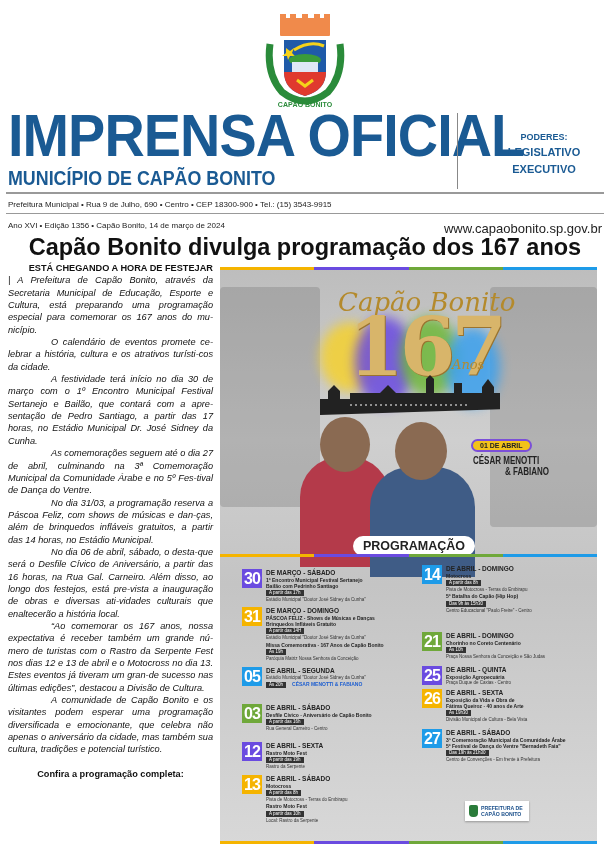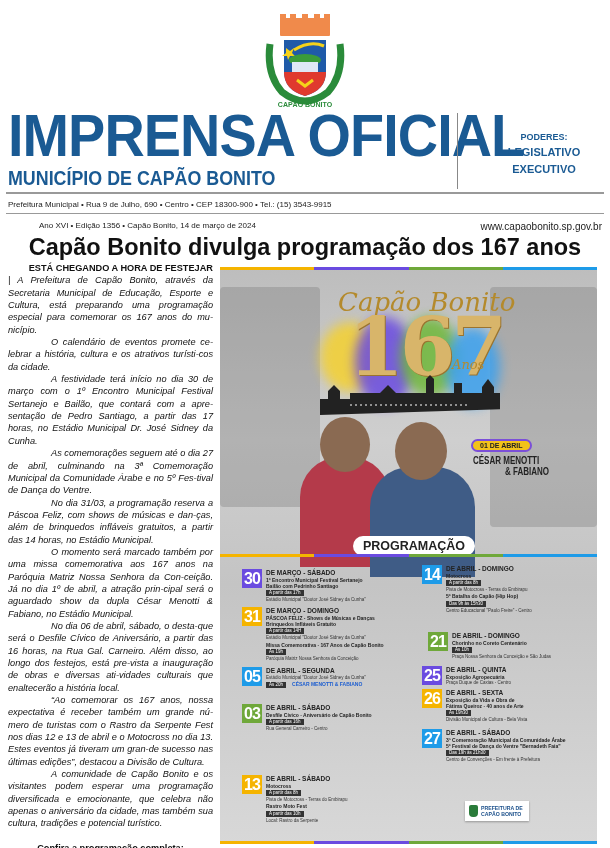--- a/index.html
+++ b/index.html
@@ -19,22 +19,22 @@
     font-weight: 700; font-size: 21px; line-height: 22px; color: #1a5a93;
     transform: scaleX(0.85); transform-origin: left top; white-space: nowrap;
   }
   .masthead-divider { position: absolute; left: 457px; top: 113px; width: 1px; height: 76px; background: #888; }
   .powers { position: absolute; left: 468px; top: 130px; width: 152px; text-align: center; color: #1a5a93; font-weight: 700; }
   .powers .lbl { font-size: 9px; line-height: 14px; }
   .powers .val { font-size: 11px; line-height: 17px; }
 
   .rule { position: absolute; left: 6px; width: 598px; height: 2px; background: #999; }
   .addr { position: absolute; left: 8px; top: 200px; font-size: 8px; color: #222; white-space: nowrap; }
-  .edition { position: absolute; left: 8px; top: 221px; font-size: 8px; color: #222; white-space: nowrap; margin-left: 31px; }
-  .website { position: absolute; right: 8px; top: 221px; font-size: 10px; color: #222; white-space: nowrap; }
+  .edition { position: absolute; left: 8px; top: 221px; font-size: 8px; color: #222; white-space: nowrap; }
+  .website { position: absolute; right: 8px; top: 221px; font-size: 13px; color: #222; white-space: nowrap; }
 
   .headline {
     position: absolute; left: 0; width: 610px; top: 233px; text-align: center;
     font-weight: 700; font-size: 23.5px; line-height: 28px; color: #111; white-space: nowrap;
   }
 
   .article {
     position: absolute; left: 8px; top: 262px; width: 205px;
     font-size: 9.2px; line-height: 12.35px; color: #111; text-align: justify; hyphens: manual;
   }
@@ -111,21 +111,20 @@
 
 <h1 class="headline">Capão Bonito divulga programação dos 167 anos</h1>
 
 <div class="article">
   <span class="kicker">ESTÁ CHEGANDO A HORA DE FESTEJAR</span>
   <p>| A Prefeitura de Capão Bonito, através da Secretaria Municipal de Educação, Esporte e Cultura, está preparando uma programação especial para comemorar os 167 anos do mu-nicípio.</p>
   <p class="ind">O calendário de eventos promete ce-lebrar a história, cultura e os atrativos turísti-cos da cidade.</p>
   <p class="ind">A festividade terá início no dia 30 de março com o 1º Encontro Municipal Festival Sertanejo e Bailão, que contará com a apre-sentação de Pedro Santiago, a partir das 17 horas, no Estádio Municipal Dr. José Sidney da Cunha.</p>
   <p class="ind">As comemorações seguem até o dia 27 de abril, culminando na 3ª Comemoração Municipal da Comunidade Árabe e no 5º Fes-tival de Dança do Ventre.</p>
   <p class="ind">No dia 31/03, a programação reserva a Páscoa Feliz, com shows de músicas e dan-ças, além de brinquedos infláveis gratuitos, a partir das 14 horas, no Estádio Municipal.</p>
-  <p class="ind">O momento será marcado também por uma missa comemorativa aos 167 anos na Paróquia Matriz Nossa Senhora da Con-ceição. Já no dia 1º de abril, a atração prin-cipal será o aguardado show da dupla César Menotti &amp; Fabiano, no Estádio Municipal.</p>
   <p class="ind">No dia 06 de abril, sábado, o desta-que será o Desfile Cívico de Aniversário, a partir das 16 horas, na Rua Gal. Carneiro. Além disso, ao longo dos festejos, está pre-vista a inauguração de obras e diversas ati-vidades culturais que enaltecerão a história local.</p>
   <p class="ind">“Ao comemorar os 167 anos, nossa expectativa é receber também um grande nú-mero de turistas com o Rastro da Serpente Fest nos dias 12 e 13 de abril e o Motocross no dia 13. Estes eventos já tiveram um gran-de sucesso nas últimas edições”, destacou a Divisão de Cultura.</p>
   <p class="ind">A comunidade de Capão Bonito e os visitantes podem esperar uma programação diversificada e emocionante, que celebra não apenas o aniversário da cidade, mas também sua cultura, tradições e potencial turístico.</p>
   <span class="confira">Confira a programação completa:</span>
 </div>
 
 <div class="poster">
   <div class="strip" style="top:0">
     <span style="background:#f5b400"></span>
       <span style="background:#6a4be0"></span>
@@ -201,20 +200,29 @@
   </div>
   <div class="ev" style="left:22px;top:437px">
     <div class="num" style="background:#6fa83a">03</div>
     <div class="info">
       <div class="day">DE ABRIL - SÁBADO</div>
       <div class="t">Desfile Cívico - Aniversário de Capão Bonito</div>
       <div class="tag">A partir das 16h</div>
       <div class="loc">Rua General Carneiro - Centro</div>
     </div>
   </div>
+  <div class="ev" style="left:22px;top:475px">
+    <div class="num" style="background:#6a4be0">12</div>
+    <div class="info">
+      <div class="day">DE ABRIL - SEXTA</div>
+      <div class="t">Rastro Moto Fest</div>
+      <div class="tag">A partir das 19h</div>
+      <div class="loc">Rastro da Serpente</div>
+    </div>
+  </div>
   <div class="ev" style="left:22px;top:508px">
     <div class="num" style="background:#f5b400">13</div>
     <div class="info">
       <div class="day">DE ABRIL - SÁBADO</div>
       <div class="t">Motocross</div>
       <div class="tag">A partir das 8h</div>
       <div class="loc">Pista de Motocross - Terras do Embirapu</div>
       <div class="t">Rastro Moto Fest</div>
       <div class="tag">A partir das 10h</div>
       <div class="loc">Local: Rastro da Serpente</div>
@@ -226,21 +234,21 @@
     <div class="info">
       <div class="day">DE ABRIL - DOMINGO</div>
       <div class="t">Motocross</div>
       <div class="tag">A partir das 8h</div>
       <div class="loc">Pista de Motocross - Terras do Embirapu</div>
       <div class="t">5º Batalha do Capão (Hip Hop)</div>
       <div class="tag">Das 9h às 15h30</div>
       <div class="loc">Centro Educacional "Paulo Freire" - Centro</div>
     </div>
   </div>
-  <div class="ev" style="left:208px;top:365px">
+  <div class="ev" style="left:202px;top:365px">
     <div class="num" style="background:#6fa83a">21</div>
     <div class="info">
       <div class="day">DE ABRIL - DOMINGO</div>
       <div class="t">Chorinho no Coreto Centenário</div>
       <div class="tag">Às 10h</div>
       <div class="loc">Praça Nossa Senhora da Conceição e São Judas</div>
     </div>
   </div>
   <div class="ev" style="left:202px;top:399px">
     <div class="num" style="background:#6a4be0">25</div>

